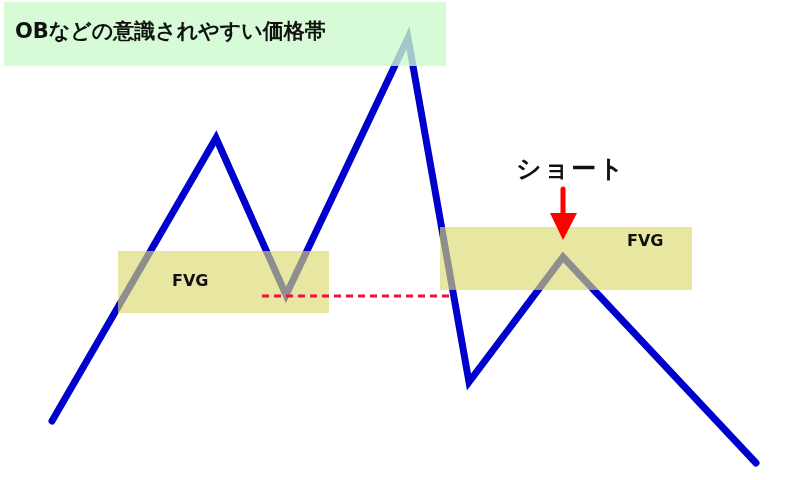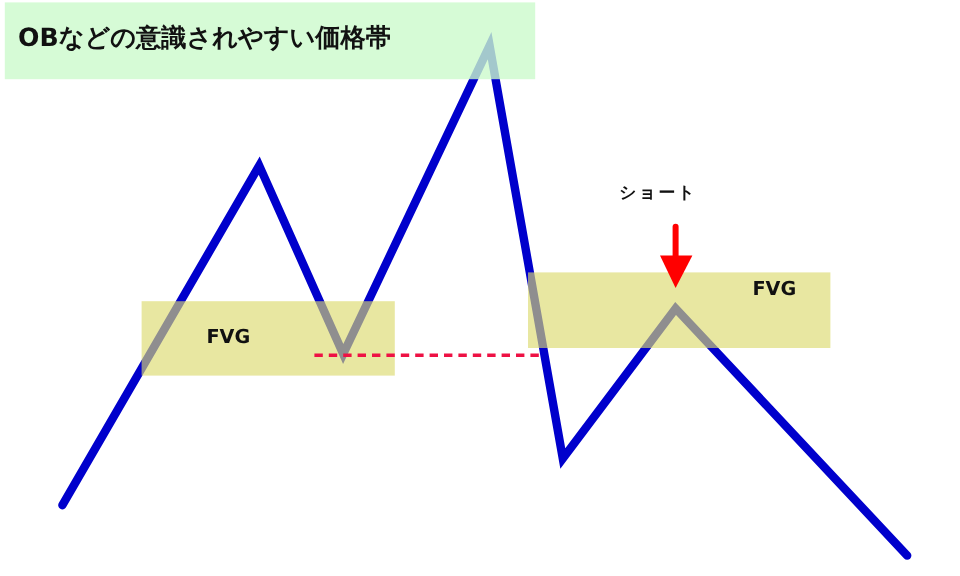--- a/index.html
+++ b/index.html
@@ -6,21 +6,21 @@
     body { width: 800px; height: 480px; position: relative; overflow: hidden; font-family: "DejaVu Sans", sans-serif; }
     .canvas { position: absolute; left: 0; top: 0; width: 800px; height: 480px; }
     .zone-box { position: absolute; }
     .ob-box { left: 4px; top: 2px; width: 442px; height: 64px; background: rgba(204, 250, 204, 0.8); }
     .ob-label { position: absolute; left: 15px; top: 17px; font-size: 21px; font-weight: bold; color: #111; letter-spacing: 0px; white-space: nowrap; }
     .fvg-left { left: 118px; top: 251px; width: 211px; height: 62px; background: rgba(220, 218, 110, 0.65); }
     .fvg-right { left: 440px; top: 227px; width: 252px; height: 63px; background: rgba(220, 218, 110, 0.65); }
     .fvg-label { position: absolute; font-family: "DejaVu Sans", sans-serif; font-size: 16px; font-weight: bold; color: #111; }
     .fvg-left-label { left: 172px; top: 271px; }
     .fvg-right-label { left: 627px; top: 231px; }
-    .short-label { position: absolute; left: 516px; top: 152px; font-size: 14px; font-weight: bold; color: #111; letter-spacing: 2px; white-space: nowrap; }
+    .short-label { position: absolute; left: 516px; top: 152px; font-size: 25px; font-weight: bold; color: #111; letter-spacing: 2px; white-space: nowrap; }
     svg.chart { position: absolute; left: 0; top: 0; }
   </style>
 </head>
 <body>
 
 <div class="canvas">
 
   <svg class="chart" width="800" height="480" viewBox="0 0 800 480">
     <polyline points="52,421 216,138 286,295 408,38 469,382 563,257 756,463" fill="none" stroke="#0000cc" stroke-width="7" stroke-linejoin="miter" stroke-linecap="round"></polyline>
   </svg>

